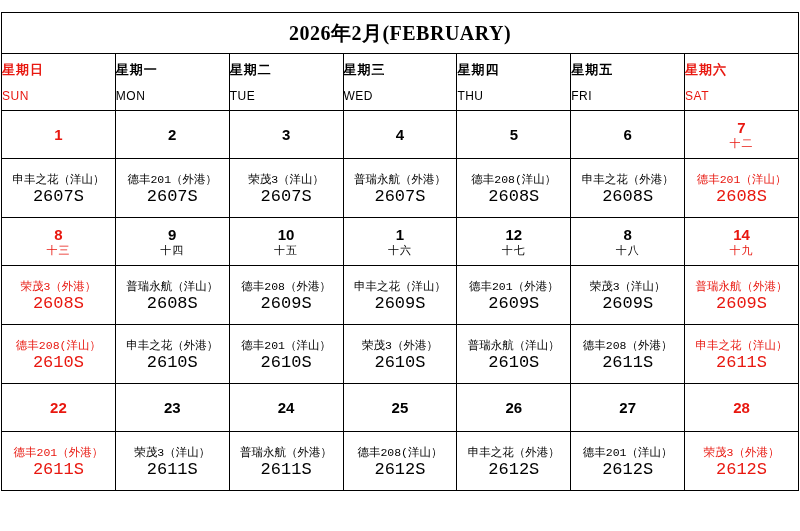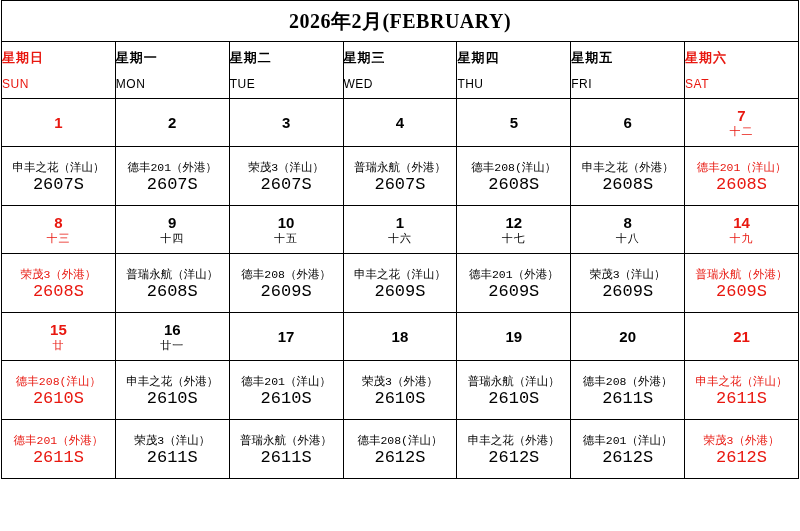--- a/index.html
+++ b/index.html
@@ -16,21 +16,21 @@
   .page {
     width: 800px;
     height: 531px;
     box-sizing: border-box;
     padding: 0;
     position: relative;
   }
   table.cal {
     border-collapse: collapse;
     width: 798px;
-    margin: 0 auto;
+    margin: 12px auto;
     table-layout: fixed;
   }
   table.cal td, table.cal th {
     border: 1px solid #000000;
     padding: 0;
     vertical-align: middle;
   }
   .title-cell {
     height: 40px;
     text-align: center;
@@ -237,45 +237,20 @@
           <td class="ship-cell">
             <div class="ship-name weekday">荣茂3（洋山）</div>
             <div class="ship-voy weekday">2609S</div>
           </td>
           <td class="ship-cell">
             <div class="ship-name weekend">普瑞永航（外港）</div>
             <div class="ship-voy weekend">2609S</div>
           </td>
         </tr>
         <tr>
-          <td class="day-cell">
-            <div class="day-num weekend">15</div>
-            <div class="day-lunar weekend">廿</div>
-          </td>
-          <td class="day-cell">
-            <div class="day-num weekday">16</div>
-            <div class="day-lunar weekday">廿一</div>
-          </td>
-          <td class="day-cell">
-            <div class="day-num weekday">17</div>
-          </td>
-          <td class="day-cell">
-            <div class="day-num weekday">18</div>
-          </td>
-          <td class="day-cell">
-            <div class="day-num weekday">19</div>
-          </td>
-          <td class="day-cell">
-            <div class="day-num weekday">20</div>
-          </td>
-          <td class="day-cell">
-            <div class="day-num weekend">21</div>
-          </td>
-        </tr>
-        <tr>
           <td class="ship-cell">
             <div class="ship-name weekend">德丰208(洋山）</div>
             <div class="ship-voy weekend">2610S</div>
           </td>
           <td class="ship-cell">
             <div class="ship-name weekday">申丰之花（外港）</div>
             <div class="ship-voy weekday">2610S</div>
           </td>
           <td class="ship-cell">
             <div class="ship-name weekday">德丰201（洋山）</div>
@@ -289,20 +264,43 @@
             <div class="ship-name weekday">普瑞永航（洋山）</div>
             <div class="ship-voy weekday">2610S</div>
           </td>
           <td class="ship-cell">
             <div class="ship-name weekday">德丰208（外港）</div>
             <div class="ship-voy weekday">2611S</div>
           </td>
           <td class="ship-cell">
             <div class="ship-name weekend">申丰之花（洋山）</div>
             <div class="ship-voy weekend">2611S</div>
+          </td>
+        </tr>
+        <tr>
+          <td class="day-cell">
+            <div class="day-num weekend">22</div>
+          </td>
+          <td class="day-cell">
+            <div class="day-num weekday">23</div>
+          </td>
+          <td class="day-cell">
+            <div class="day-num weekday">24</div>
+          </td>
+          <td class="day-cell">
+            <div class="day-num weekday">25</div>
+          </td>
+          <td class="day-cell">
+            <div class="day-num weekday">26</div>
+          </td>
+          <td class="day-cell">
+            <div class="day-num weekday">27</div>
+          </td>
+          <td class="day-cell">
+            <div class="day-num weekend">28</div>
           </td>
         </tr>
         <tr>
           <td class="ship-cell">
             <div class="ship-name weekend">德丰201（外港）</div>
             <div class="ship-voy weekend">2611S</div>
           </td>
           <td class="ship-cell">
             <div class="ship-name weekday">荣茂3（洋山）</div>
             <div class="ship-voy weekday">2611S</div>

